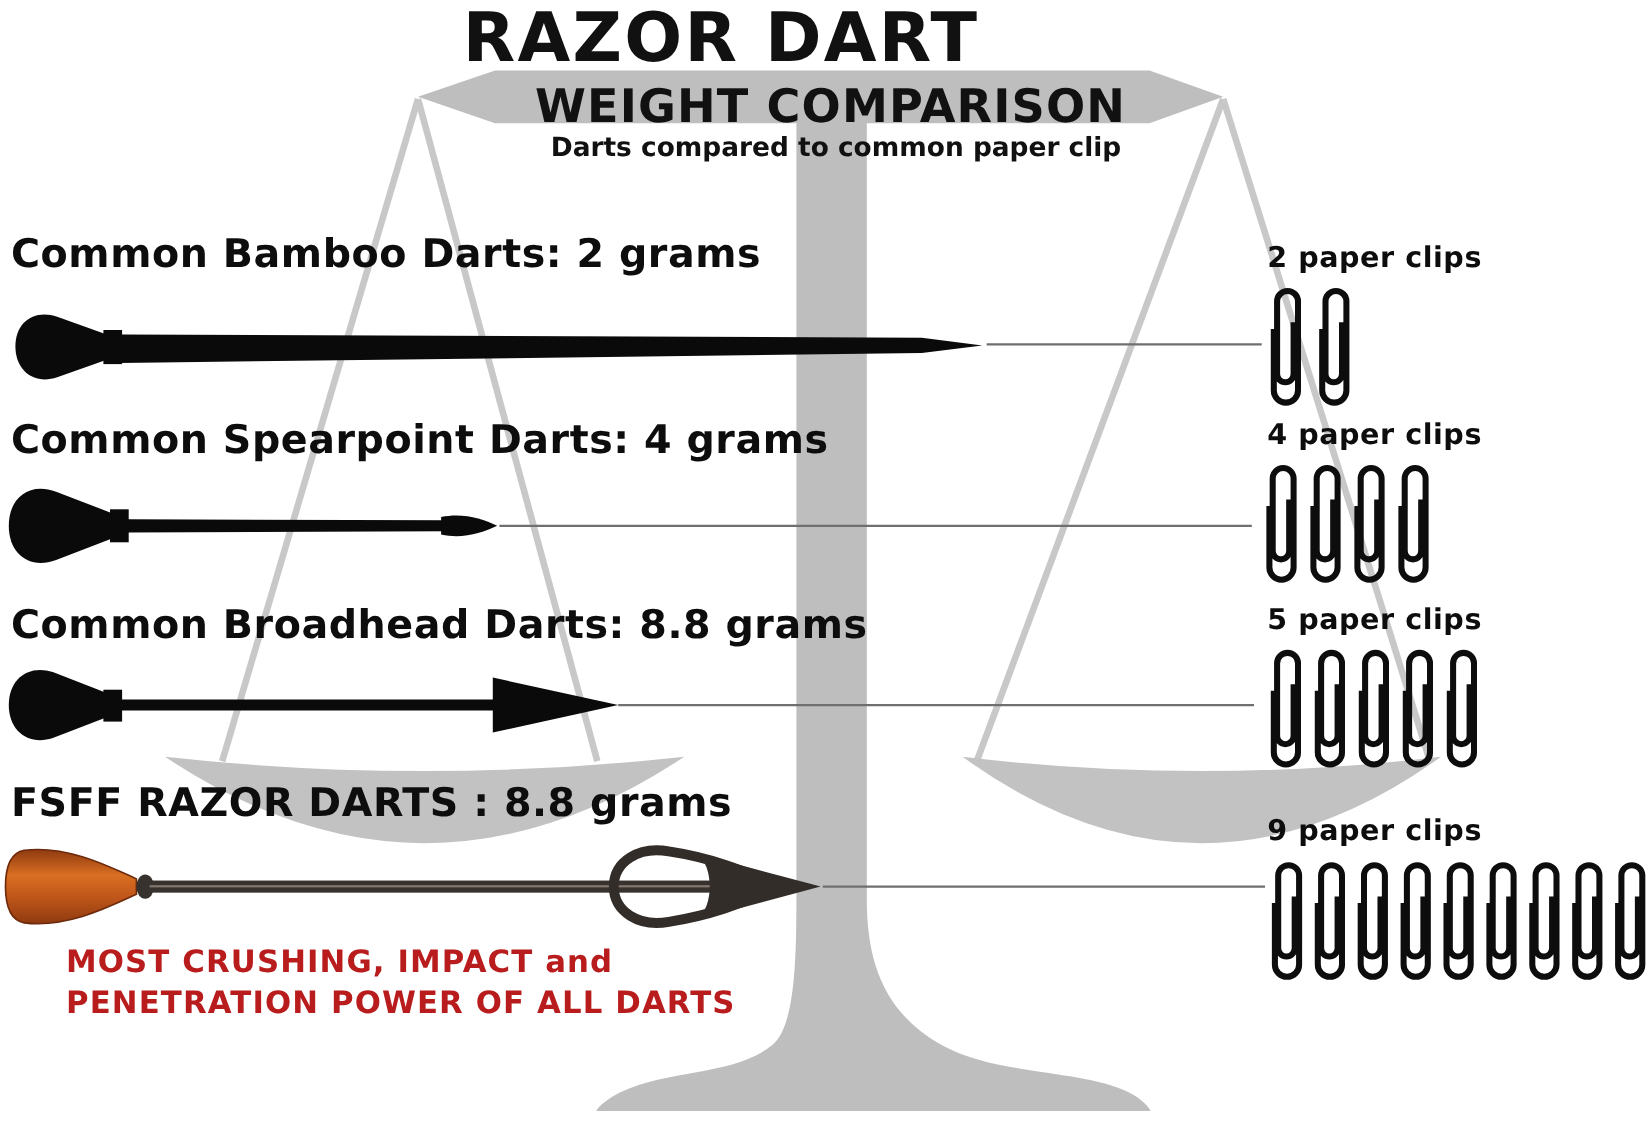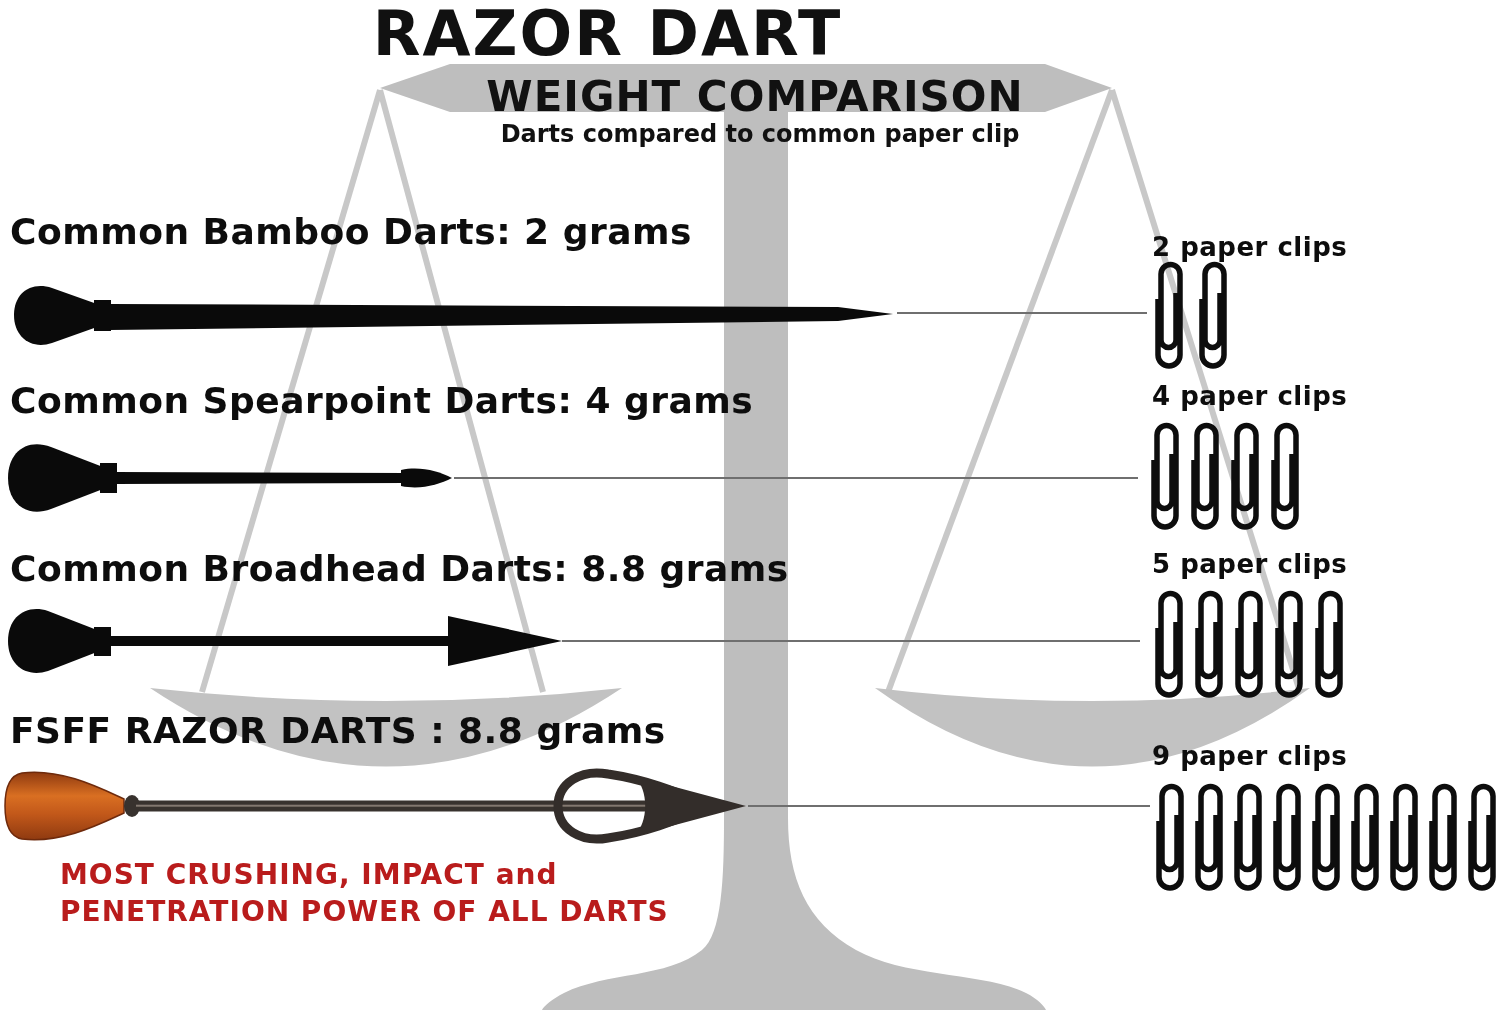--- a/index.html
+++ b/index.html
@@ -4,21 +4,21 @@
 <style>
   html,body{margin:0;padding:0;background:#ffffff;}
   .stage{
     position:relative;width:1500px;height:1022px;overflow:hidden;background:#ffffff;
     font-family:"DejaVu Sans","Liberation Sans",sans-serif;color:#0d0d0d;
   }
   .abs{position:absolute;}
   svg{display:block;}
   .title-main{
     left:0;top:0;width:1215px;text-align:center;
-    font-size:62px;font-weight:bold;letter-spacing:2px;line-height:68px;color:#111;
+    font-size:62px;font-weight:bold;letter-spacing:2px;line-height:68px;color:#111;padding-left:48px;
   }
   .title-sub{
     left:0;top:72px;width:1510px;text-align:center;
     font-size:42px;font-weight:bold;letter-spacing:1px;color:#111;
   }
   .title-tag{
     left:0;top:120px;width:1520px;text-align:center;
     font-size:24px;font-weight:bold;color:#111;
   }
   .row-label{
@@ -182,21 +182,21 @@
 
   <div class="abs title-main">RAZOR DART</div>
   <div class="abs title-sub">WEIGHT COMPARISON</div>
   <div class="abs title-tag">Darts compared to common paper clip</div>
 
   <div class="abs row-label" style="top:211px;">Common Bamboo Darts: 2 grams</div>
   <div class="abs row-label" style="top:380px;">Common Spearpoint Darts: 4 grams</div>
   <div class="abs row-label" style="top:548px;">Common Broadhead Darts: 8.8 grams</div>
   <div class="abs row-label" style="top:710px;">FSFF RAZOR DARTS : 8.8 grams</div>
 
-  <div class="abs clip-label" style="top:232px;text-align:center;">2 paper clips</div>
+  <div class="abs clip-label" style="top:220px;text-align:center;">2 paper clips</div>
   <div class="abs clip-label" style="top:381px;">4 paper clips</div>
   <div class="abs clip-label" style="top:549px;">5 paper clips</div>
   <div class="abs clip-label" style="top:741px;">9 paper clips</div>
 
   <div class="abs footnote">
     <span>MOST CRUSHING, IMPACT and</span><br>
     <span>PENETRATION POWER OF ALL DARTS</span>
   </div>
 
 </div>

